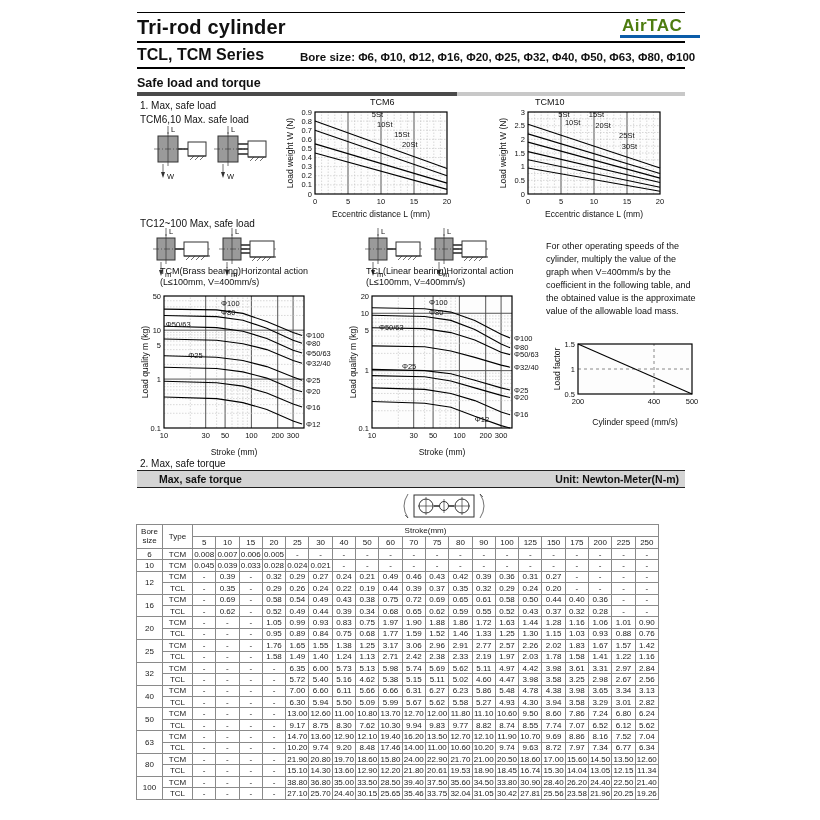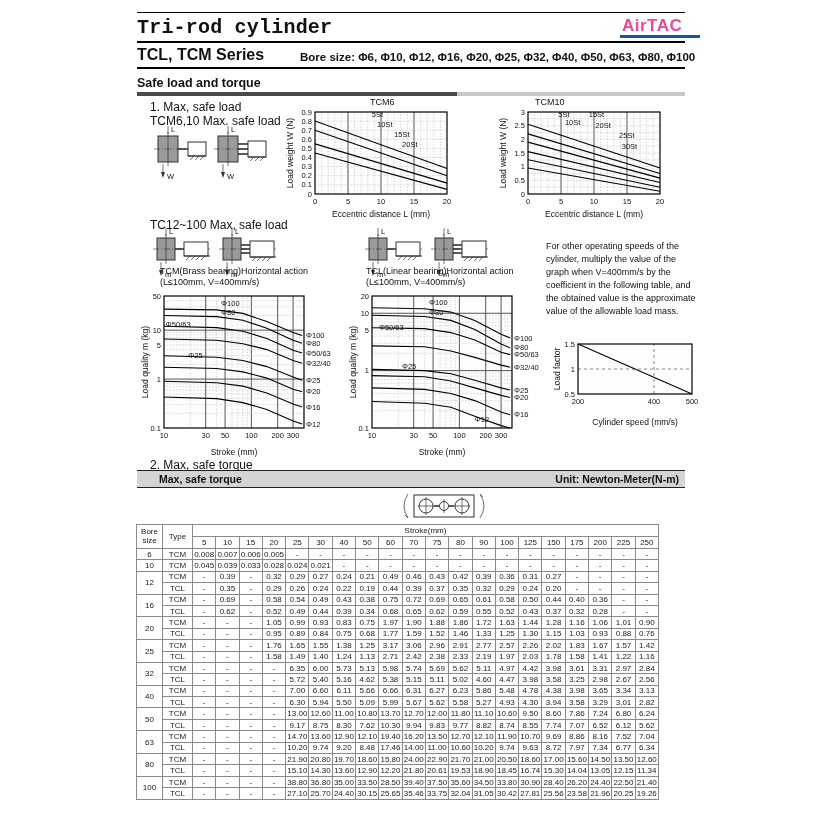--- a/index.html
+++ b/index.html
@@ -1,29 +1,29 @@
 <!DOCTYPE html>
 <html><head>
 <meta charset="utf-8">
 <style>
   html,body{margin:0;padding:0;background:#fff;}
   #page{position:relative;width:820px;height:820px;background:#fff;overflow:hidden;
         font-family:"Liberation Sans",sans-serif;color:#111;}
   .abs{position:absolute;}
   .rule{background:#000;}
-  .title{font-size:20px;font-weight:bold;letter-spacing:0.2px;font-family:Liberation Mono, monospace;}
+  .title{font-size:20px;font-weight:bold;letter-spacing:0.2px;}
   .series{font-size:16px;font-weight:bold;}
   .boreline{font-size:11.5px;font-weight:bold;text-align:center;}
   .section{font-size:12.5px;font-weight:bold;}
-  .lbl{font-size:12px;margin-left:10px;}
+  .lbl{font-size:10px;}
   .cht{font-size:9px;line-height:1.25;}
   .note{font-size:9px;line-height:1.45;width:150px;}
   .torquebar{background:#d4d4d4;border-top:1.3px solid #222;border-bottom:1.3px solid #222;
              height:16px;line-height:16px;font-size:10.5px;font-weight:bold;}
-  .logo{color:#ec4899;font-size:17px;font-weight:bold;letter-spacing:0.5px;}
+  .logo{color:#4d7c0f;font-size:17px;font-weight:bold;letter-spacing:0.5px;}
   .logobar{background:#0b5ca8;height:2.5px;}
   svg text{font-family:"Liberation Sans",sans-serif;}
   
   .plate{fill:#9a9a9a;stroke:#333;stroke-width:1;}
   .cyl{fill:#fff;stroke:#333;stroke-width:1;}
   .thin{stroke:#333;stroke-width:0.7;fill:none;}
   .axisln{stroke:#333;stroke-width:0.6;stroke-dasharray:6,2,1,2;fill:none;}
   .rod{stroke:#333;stroke-width:1.6;}
   .ground{stroke:#333;stroke-width:1;}
   .skt{font-size:7.5px;fill:#111;}

